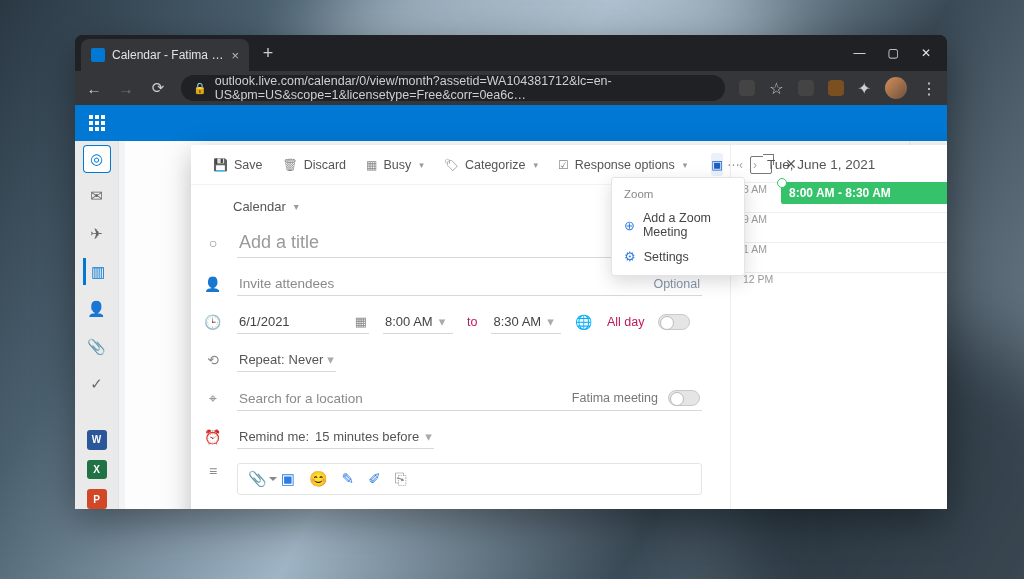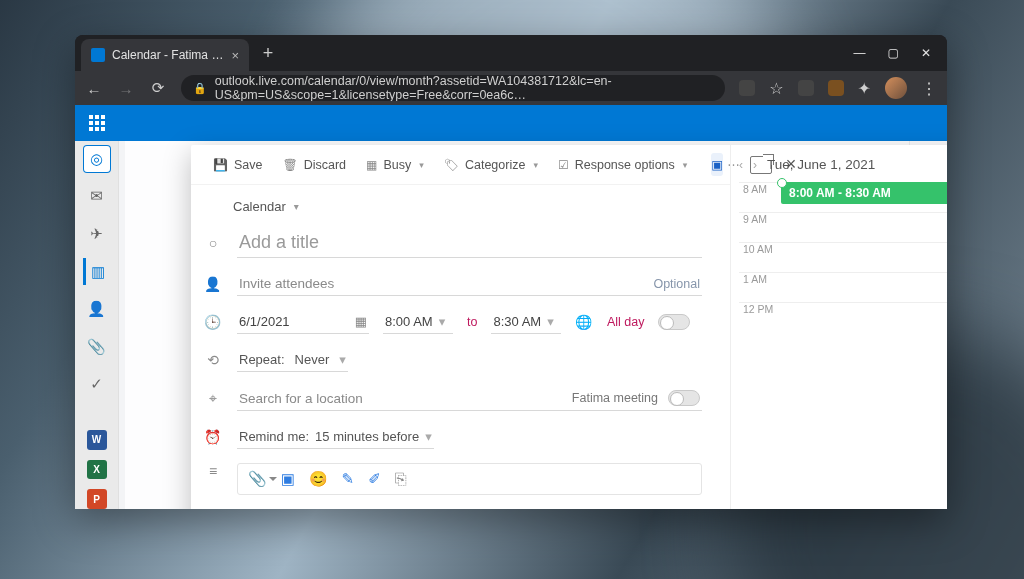--- a/index.html
+++ b/index.html
@@ -214,20 +214,31 @@
           <div class="tbtn icononly video">
               <span>▣</span>
             </div>
           <div class="tbtn icononly more">⋯</div>
           <div class="topspacer"></div>
           <div class="topright">
             <span class="pop"></span>
             <span class="closex">×</span>
           </div>
 
+          <div class="zoommenu">
+            <div class="hdr">Zoom</div>
+            <div class="mi">
+                <span class="mic">⊕</span>
+                <span>Add a Zoom Meeting</span>
+              </div>
+            <div class="mi">
+                <span class="mic">⚙</span>
+                <span>Settings</span>
+              </div>
+          </div>
         </div>
 
         <div class="form">
           <div class="caldrop">
             <span>Calendar</span>
             <span class="chev">▾</span>
           </div>
 
           <div class="row">
             <span class="ricon">○</span>
@@ -259,21 +270,21 @@
                 <span>8:30 AM</span>
                 <span class="chev" style="color:#aaa">▾</span>
               </div>
             <span class="ricon" style="width:auto">🌐</span>
             <span class="to">All day</span>
             <span class="toggle"></span>
           </div>
 
           <div class="row">
             <span class="ricon">⟲</span>
-            <div style="border-bottom:1px solid #d8d8d8;padding:4px 2px;color:#555;font-size:13px;display:flex;gap:10px;">
+            <div style="border-bottom:1px solid #d8d8d8;padding:4px 2px;color:#555;font-size:13px;display:flex;gap:4px;">
               <span>Repeat:</span>
               <span>Never</span>
               <span class="chev" style="color:#aaa">▾</span>
             </div>
           </div>
 
           <div class="row">
             <span class="ricon">⌖</span>
             <div class="underline">
               <span style="flex:1">Search for a location</span>
@@ -317,23 +328,20 @@
           <div class="event">
               <span>8:00 AM - 8:30 AM</span>
             </div>
           <div class="slot">
               <span>8 AM</span>
             </div>
           <div class="slot">
               <span>9 AM</span>
             </div>
           <div class="slot">
-              <span>10 AM</span>
-            </div>
-          <div class="slot">
               <span>1 AM</span>
             </div>
           <div class="slot">
               <span>12 PM</span>
             </div>
         </div>
       </div>
 
     </div>
   </div>

